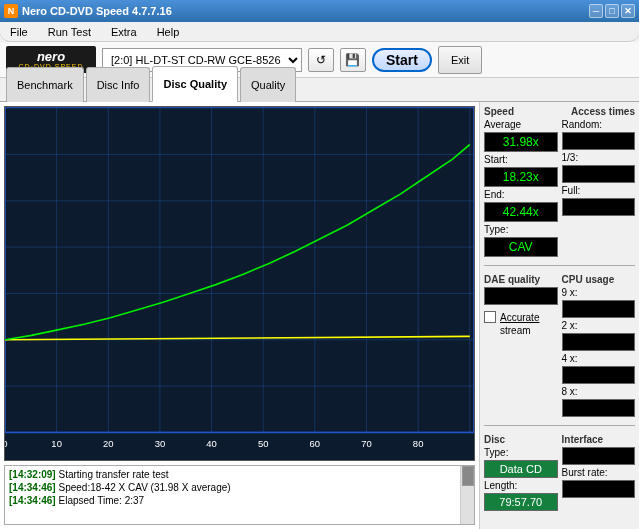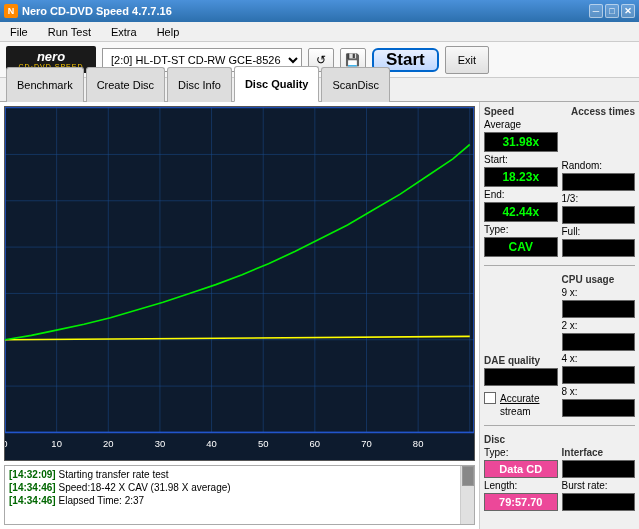--- a/index.html
+++ b/index.html
@@ -36,20 +36,21 @@
 
     
     .menu-bar {
       background: #f0f0f0;
       border-bottom: 1px solid #ccc;
       height: 20px;
       display: flex;
       align-items: center;
       padding: 0 4px;
       gap: 8px;
+      border-radius: 10px;
     }
     .menu-item { padding: 2px 6px; font-size: 11px; cursor: pointer; }
 
     
     .toolbar {
       background: #f8f8f8;
       border-bottom: 1px solid #ccc;
       height: 36px;
       display: flex;
       align-items: center;
@@ -83,22 +84,22 @@
       width: 26px; height: 24px;
       border: 1px solid #999;
       background: linear-gradient(to bottom, #fff, #e8e8e8);
       display: flex; align-items: center; justify-content: center;
       cursor: pointer; font-size: 12px; border-radius: 2px;
     }
     .btn-start {
       border: 2px solid #0066cc;
       background: linear-gradient(to bottom, #e8f0ff, #c0d8ff);
       height: 24px; padding: 0 12px;
-      font-size: 17px; font-weight: bold; cursor: pointer;
-      border-radius: 6px; color: #000;
+      font-size: 14px; font-weight: bold; cursor: pointer;
+      border-radius: 12px; color: #000;
     }
     .btn-exit {
       border: 1px solid #999;
       background: linear-gradient(to bottom, #f8f8f8, #e0e0e0);
       height: 28px; padding: 0 12px;
       font-size: 11px; cursor: pointer;
       border-radius: 2px;
     }
 
     
@@ -180,37 +181,37 @@
       font-size: 10px;
     }
 
     .panel-section { display: flex; flex-direction: column; gap: 2px; }
     .panel-title { font-weight: bold; font-size: 10px; color: #333; }
 
     .data-box {
       background: black;
       color: #00ff00;
       font-size: 12px;
-      font-weight: bold;
+      font-weight: normal;
       text-align: center;
       padding: 2px 4px;
       border: 1px solid #666;
       min-height: 18px;
       display: flex;
       align-items: center;
       justify-content: center;
     }
     .data-box.blue-bg {
-      background: #ec4899;
+      background: #15803d;
       color: white;
       font-size: 11px;
     }
 
     .two-col { display: flex; gap: 4px; }
-    .col-half { flex: 1; display: flex; flex-direction: column; gap: 2px; justify-content: flex-end; }
+    .col-half { flex: 1; display: flex; flex-direction: column; gap: 2px; }
 
     .divider { border: none; border-top: 1px solid #aaa; margin: 2px 0; }
 
     .checkbox-row { display: flex; align-items: center; gap: 4px; text-decoration: underline; }
     .checkbox { width: 12px; height: 12px; border: 1px solid #666; background: white; }
 
     svg.chart-svg {
       position: absolute;
       top: 0; left: 0;
       width: 100%; height: 100%;
@@ -247,24 +248,23 @@
     <option>[2:0]  HL-DT-ST CD-RW GCE-8526B 1.03</option>
   </select>
   <div class="toolbar-icon-btn" title="Refresh">↺</div>
   <div class="toolbar-icon-btn" title="Save">💾</div>
   <button class="btn-start">Start</button>
   <button class="btn-exit">Exit</button>
 </div>
 
 <div class="tabs">
   <div class="tab">Benchmark</div>
-  <div class="tab">Create Disc</div>
   <div class="tab">Disc Info</div>
   <div class="tab active">Disc Quality</div>
-  <div class="tab">ScanDisc</div>
+  <div class="tab">Quality</div>
 </div>
 
 <div class="main-content">
 
   <div style="flex:1; display:flex; flex-direction:column;">
 
     <div class="chart-area">
       <svg class="chart-svg" viewBox="0 0 445 320" preserveAspectRatio="none">
 
         <rect x="0" y="0" width="445" height="320" fill="#0d1b2e"></rect>

